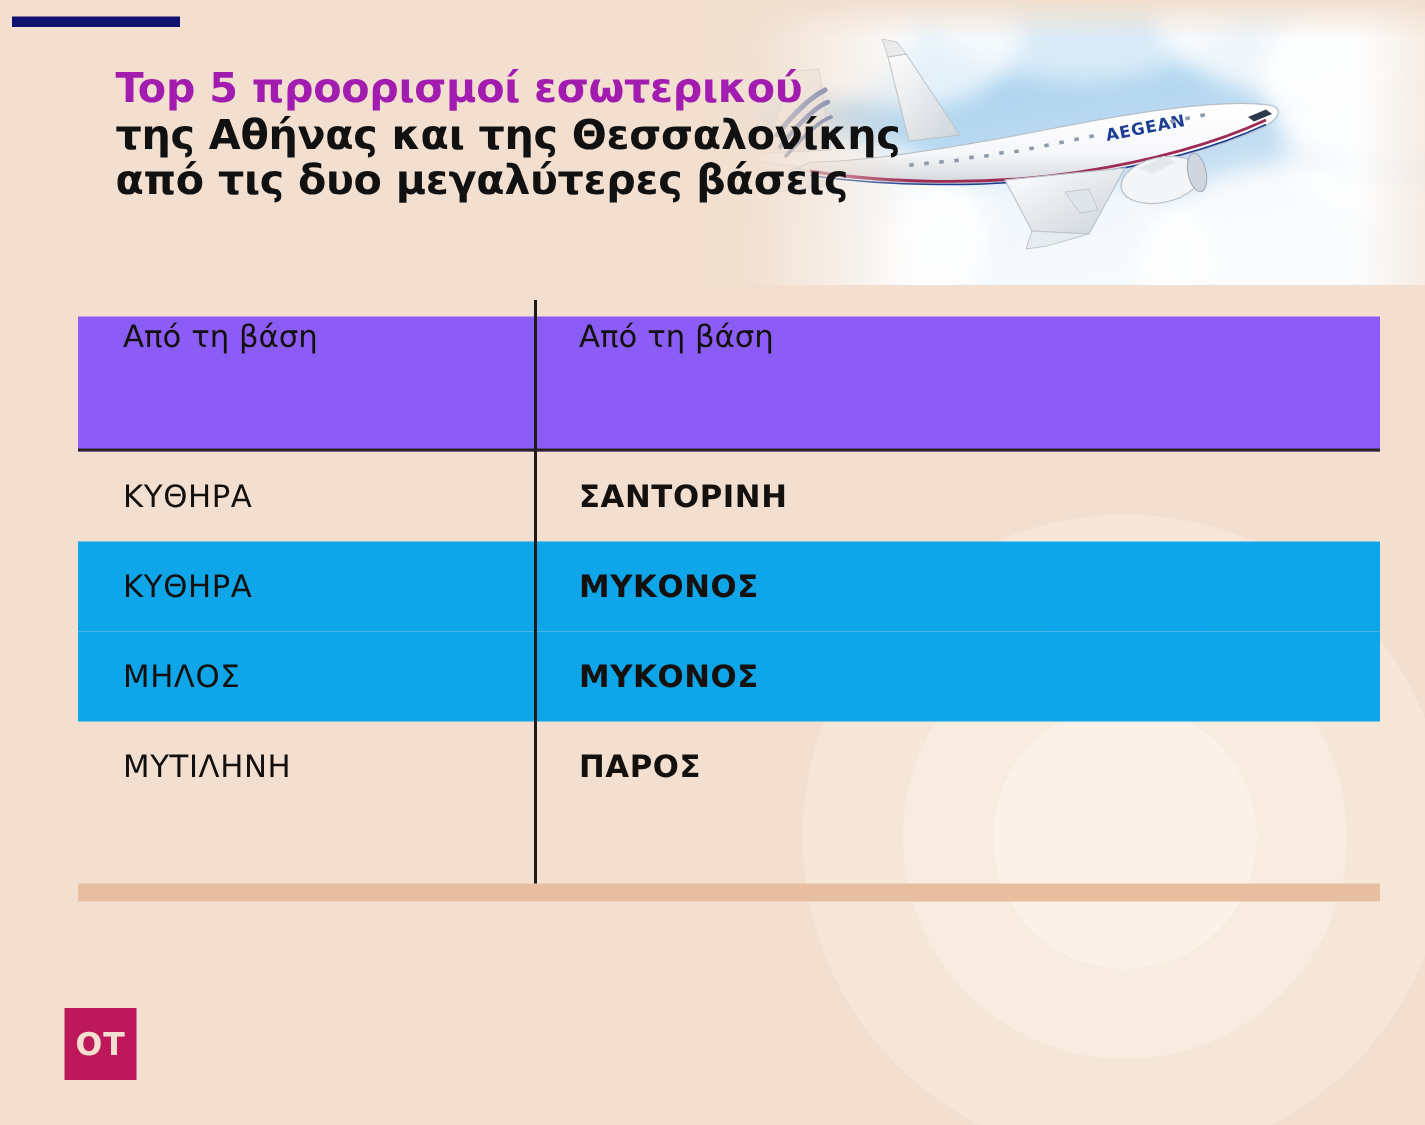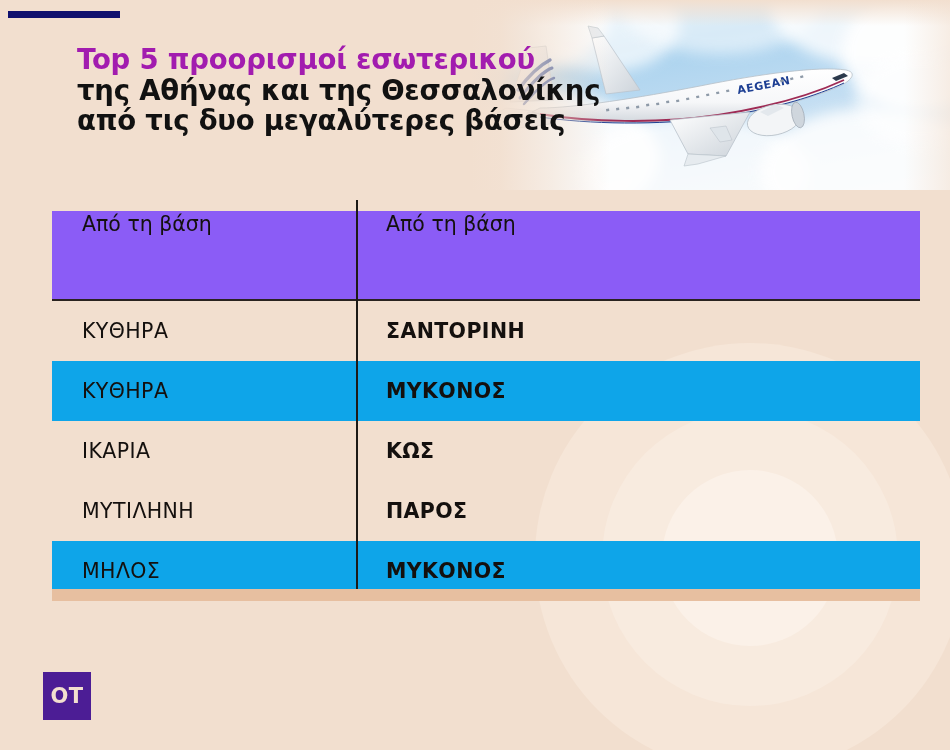--- a/index.html
+++ b/index.html
@@ -145,21 +145,21 @@
     background: #e7bfa0;
   }
 
   
   .logo {
     position: absolute;
     left: 43px;
     top: 672px;
     width: 48px;
     height: 48px;
-    background: #4c1d95;
+    background: #be185d;
     display: flex;
     align-items: center;
     justify-content: center;
   }
   .logo span {
     color: #f2dfcf;
     font-size: 21px;
     font-weight: bold;
     letter-spacing: 0.5px;
   }
@@ -282,35 +282,31 @@
     <div class="row">
       <div class="cell left"><span class="dest">ΚΥΘΗΡΑ</span></div>
       <div class="cell right"><span class="dest">ΣΑΝΤΟΡΙΝΗ</span></div>
     </div>
 
     <div class="row shaded">
       <div class="cell left"><span class="dest">ΚΥΘΗΡΑ</span></div>
       <div class="cell right"><span class="dest">ΜΥΚΟΝΟΣ</span></div>
     </div>
 
-    <div class="row">
-      <div class="cell left"><span class="dest">ΙΚΑΡΙΑ</span></div>
-      <div class="cell right"><span class="dest">ΚΩΣ</span></div>
+
+    <div class="row shaded">
+      <div class="cell left"><span class="dest">ΜΗΛΟΣ</span></div>
+      <div class="cell right"><span class="dest">ΜΥΚΟΝΟΣ</span></div>
     </div>
 
     <div class="row">
       <div class="cell left"><span class="dest">ΜΥΤΙΛΗΝΗ</span></div>
       <div class="cell right"><span class="dest">ΠΑΡΟΣ</span></div>
     </div>
 
-    <div class="row shaded">
-      <div class="cell left"><span class="dest">ΜΗΛΟΣ</span></div>
-      <div class="cell right"><span class="dest">ΜΥΚΟΝΟΣ</span></div>
-    </div>
-
     <div class="divider"></div>
     <div class="bottom-bar"></div>
   </div>
 
   <div class="logo">
     <span>OT</span>
   </div>
 
 </div>
 

